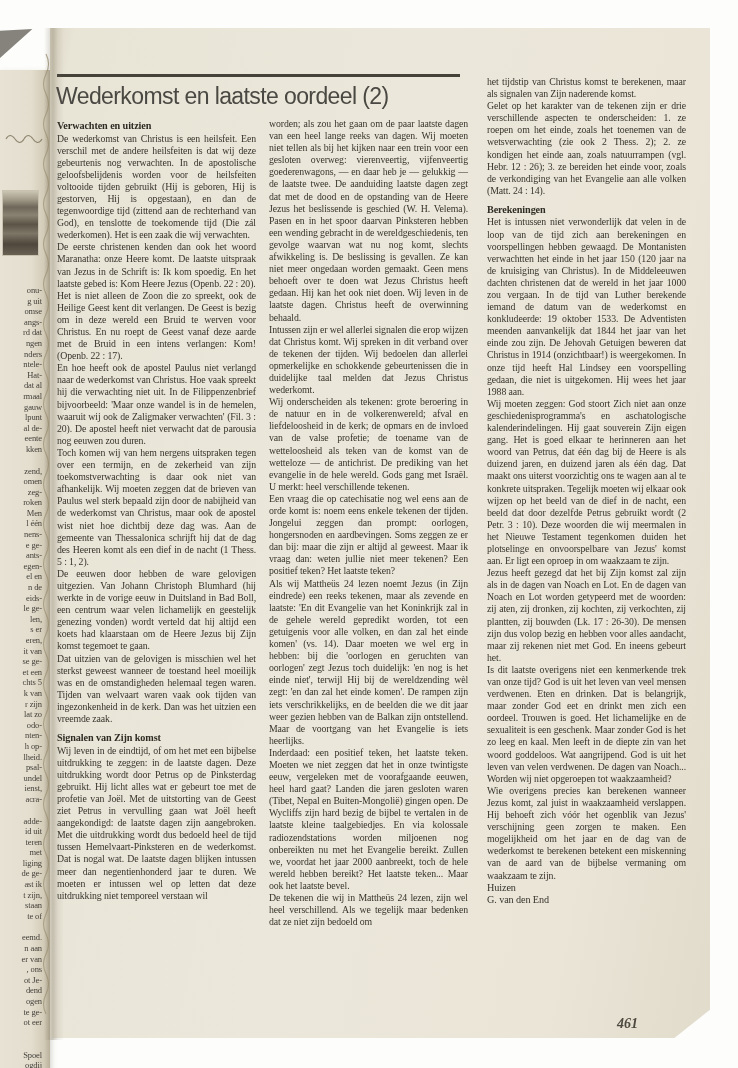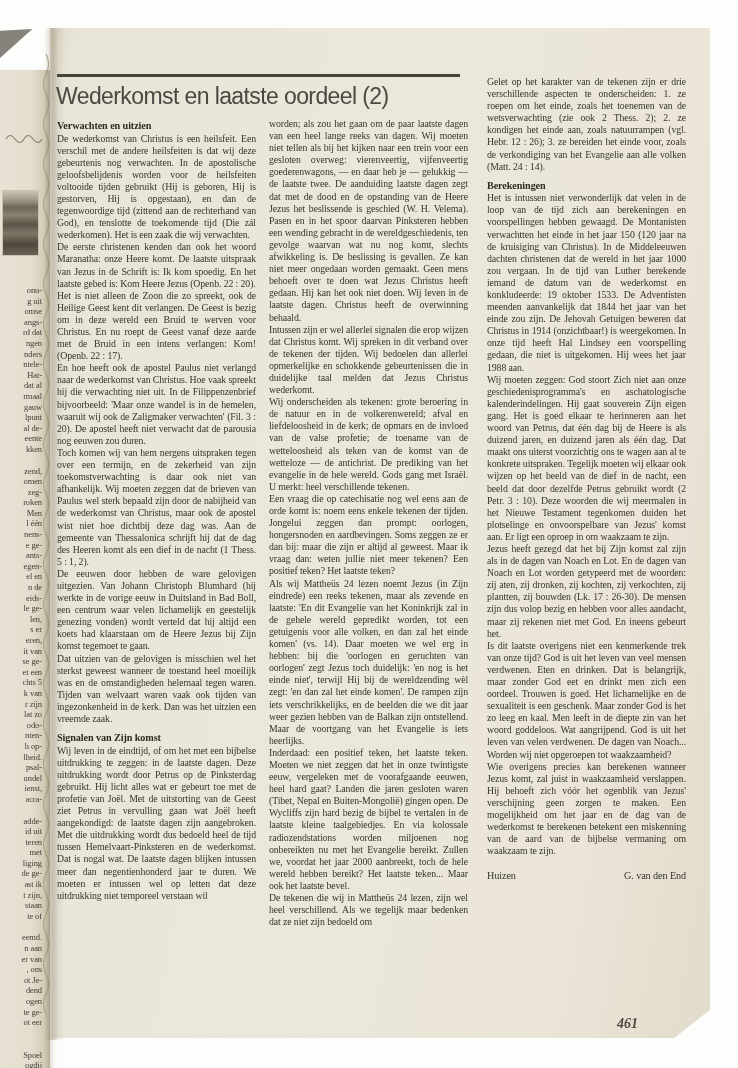--- a/index.html
+++ b/index.html
@@ -44,22 +44,22 @@
 
   .col{position:absolute;width:199px;color:#37342c;font-size:9.8px;line-height:12.1px;
     text-align:justify;letter-spacing:-0.1px;}
   .col p{margin:0;}
   .col h3{margin:7px 0 0 0;font-size:10.2px;line-height:12.5px;color:#2e2b24;}
   .col h3:first-child{margin-top:0;}
   .col-1{left:7px;top:92px;}
   .col-2{left:212px;top:90px;margin-left:7px;}
   .col-3{left:437px;top:48px;}
 
-  .article-footer{display:flex;justify-content:space-between;margin-top:13px;
-    font-size:10.2px;color:#37342c;}
+  .article-footer{display:flex;justify-content:space-between;
+    font-size:10.2px;color:#37342c;flex-direction:column;}
   .page-number{position:absolute;left:567px;top:988px;font-size:14px;font-weight:700;
     font-style:italic;color:#4e4a40;}
 </style>
 </head>
 <body>
 
 <div class="canvas">
 
   <div class="left-page">
     <div class="building-photo"></div>
@@ -174,20 +174,21 @@
         <p>worden; als zou het gaan om de paar laatste dagen van een heel lange reeks van dagen. Wij moeten niet tellen als bij het kijken naar een trein voor een gesloten overweg: vierenveertig, vijfenveertig goederenwagons, — en daar heb je — gelukkig — de laatste twee. De aanduiding laatste dagen zegt dat met de dood en de opstanding van de Heere Jezus het beslissende is geschied (W. H. Velema). Pasen en in het spoor daarvan Pinksteren hebben een wending gebracht in de wereldgeschiedenis, ten gevolge waarvan wat nu nog komt, slechts afwikkeling is. De beslissing is gevallen. Ze kan niet meer ongedaan worden gemaakt. Geen mens behoeft over te doen wat Jezus Christus heeft gedaan. Hij kan het ook niet doen. Wij leven in de laatste dagen. Christus heeft de overwinning behaald.</p>
         <p>Intussen zijn er wel allerlei signalen die erop wijzen dat Christus komt. Wij spreken in dit verband over de tekenen der tijden. Wij bedoelen dan allerlei opmerkelijke en schokkende gebeurtenissen die in duidelijke taal melden dat Jezus Christus wederkomt.</p>
         <p>Wij onderscheiden als tekenen: grote beroering in de natuur en in de volkerenwereld; afval en liefdeloosheid in de kerk; de opmars en de invloed van de valse profetie; de toename van de wetteloosheid als teken van de komst van de wetteloze — de antichrist. De prediking van het evangelie in de hele wereld. Gods gang met Israël. U merkt: heel verschillende tekenen.</p>
         <p>Een vraag die op catechisatie nog wel eens aan de orde komt is: noem eens enkele tekenen der tijden. Jongelui zeggen dan prompt: oorlogen, hongersnoden en aardbevingen. Soms zeggen ze er dan bij: maar die zijn er altijd al geweest. Maar ik vraag dan: weten jullie niet meer tekenen? Een positief teken? Het laatste teken?</p>
         <p>Als wij Mattheüs 24 lezen noemt Jezus (in Zijn eindrede) een reeks tekenen, maar als zevende en laatste: 'En dit Evangelie van het Koninkrijk zal in de gehele wereld gepredikt worden, tot een getuigenis voor alle volken, en dan zal het einde komen' (vs. 14). Daar moeten we wel erg in hebben: bij die 'oorlogen en geruchten van oorlogen' zegt Jezus toch duidelijk: 'en nog is het einde niet', terwijl Hij bij de wereldzending wèl zegt: 'en dan zal het einde komen'. De rampen zijn iets verschrikkelijks, en de beelden die we dit jaar weer gezien hebben van de Balkan zijn ontstellend. Maar de voortgang van het Evangelie is iets heerlijks.</p>
         <p>Inderdaad: een positief teken, het laatste teken. Moeten we niet zeggen dat het in onze twintigste eeuw, vergeleken met de voorafgaande eeuwen, heel hard gaat? Landen die jaren gesloten waren (Tibet, Nepal en Buiten-Mongolië) gingen open. De Wycliffs zijn hard bezig de bijbel te vertalen in de laatste kleine taalgebiedjes. En via kolossale radiozendstations worden miljoenen nog onbereikten nu met het Evangelie bereikt. Zullen we, voordat het jaar 2000 aanbreekt, toch de hele wereld hebben bereikt? Het laatste teken... Maar ook het laatste bevel.</p>
         <p>De tekenen die wij in Mattheüs 24 lezen, zijn wel heel verschillend. Als we tegelijk maar bedenken dat ze niet zijn bedoeld om</p>
       </div>
     <div class="col col-3">
 
+    <p>het tijdstip van Christus komst te berekenen, maar als signalen van Zijn naderende komst.</p>
         <p>Gelet op het karakter van de tekenen zijn er drie verschillende aspecten te onderscheiden: 1. ze roepen om het einde, zoals het toenemen van de wetsverwachting (zie ook 2 Thess. 2); 2. ze kondigen het einde aan, zoals natuurrampen (vgl. Hebr. 12 : 26); 3. ze bereiden het einde voor, zoals de verkondiging van het Evangelie aan alle volken (Matt. 24 : 14).</p>
         <h3>Berekeningen</h3>
         <p>Het is intussen niet verwonderlijk dat velen in de loop van de tijd zich aan berekeningen en voorspellingen hebben gewaagd. De Montanisten verwachtten het einde in het jaar 150 (120 jaar na de kruisiging van Christus). In de Middeleeuwen dachten christenen dat de wereld in het jaar 1000 zou vergaan. In de tijd van Luther berekende iemand de datum van de wederkomst en konkludeerde: 19 oktober 1533. De Adventisten meenden aanvankelijk dat 1844 het jaar van het einde zou zijn. De Jehovah Getuigen beweren dat Christus in 1914 (onzichtbaar!) is weergekomen. In onze tijd heeft Hal Lindsey een voorspelling gedaan, die niet is uitgekomen. Hij wees het jaar 1988 aan.</p>
         <p>Wij moeten zeggen: God stoort Zich niet aan onze geschiedenisprogramma's en aschatologische kalenderindelingen. Hij gaat souverein Zijn eigen gang. Het is goed elkaar te herinneren aan het woord van Petrus, dat één dag bij de Heere is als duizend jaren, en duizend jaren als één dag. Dat maakt ons uiterst voorzichtig ons te wagen aan al te konkrete uitspraken. Tegelijk moeten wij elkaar ook wijzen op het beeld van de dief in de nacht, een beeld dat door dezelfde Petrus gebruikt wordt (2 Petr. 3 : 10). Deze woorden die wij meermalen in het Nieuwe Testament tegenkomen duiden het plotselinge en onvoorspelbare van Jezus' komst aan. Er ligt een oproep in om waakzaam te zijn.</p>
         <p>Jezus heeft gezegd dat het bij Zijn komst zal zijn als in de dagen van Noach en Lot. En de dagen van Noach en Lot worden getypeerd met de woorden: zij aten, zij dronken, zij kochten, zij verkochten, zij plantten, zij bouwden (Lk. 17 : 26-30). De mensen zijn dus volop bezig en hebben voor alles aandacht, maar zij rekenen niet met God. En ineens gebeurt het.</p>
         <p>Is dit laatste overigens niet een kenmerkende trek van onze tijd? God is uit het leven van veel mensen verdwenen. Eten en drinken. Dat is belangrijk, maar zonder God eet en drinkt men zich een oordeel. Trouwen is goed. Het lichamelijke en de sexualiteit is een geschenk. Maar zonder God is het zo leeg en kaal. Men leeft in de diepte zin van het woord goddeloos. Wat aangrijpend. God is uit het leven van velen verdwenen. De dagen van Noach... Worden wij niet opgeroepen tot waakzaamheid?</p>
         <p>Wie overigens precies kan berekenen wanneer Jezus komt, zal juist in waakzaamheid verslappen. Hij behoeft zich vóór het ogenblik van Jezus' verschijning geen zorgen te maken. Een mogelijkheid om het jaar en de dag van de wederkomst te berekenen betekent een miskenning van de aard van de bijbelse vermaning om waakzaam te zijn.</p>
         <div class="article-footer">
           <span>Huizen</span>
           <span>G. van den End</span>

